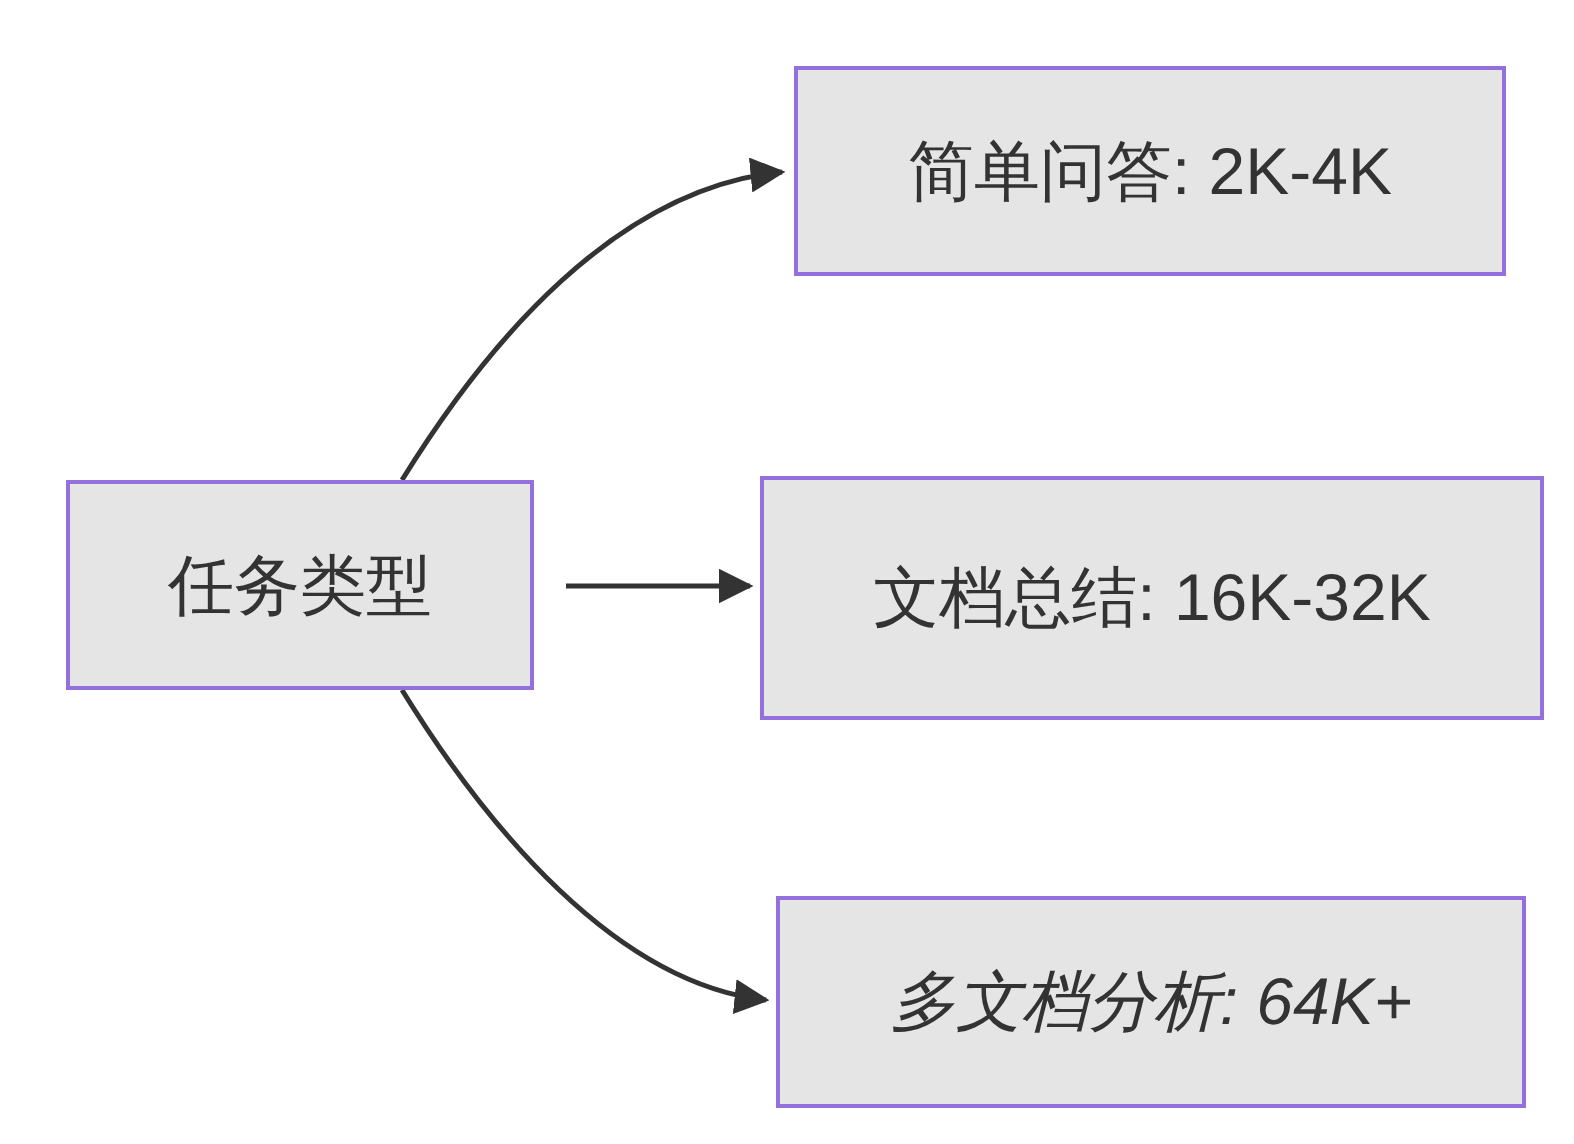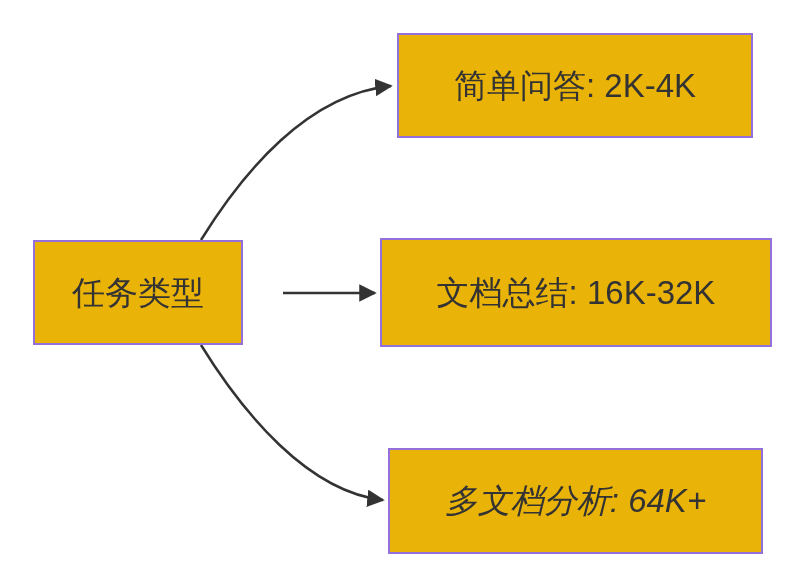--- a/index.html
+++ b/index.html
@@ -21,34 +21,34 @@
     position: absolute;
     left: 0;
     top: 0;
     width: 787px;
     height: 572px;
     pointer-events: none;
   }
   .node {
     position: absolute;
     box-sizing: border-box;
-    background: #eab308;
+    background: #e5e5e5;
     border: 2px solid #9370DB;
     display: flex;
     align-items: center;
     justify-content: center;
     color: #333333;
     font-size: 33px;
     line-height: 1.2;
     white-space: nowrap;
     text-align: center;
   }
-  .node-root   { left: 33px;  top: 240px; width: 210px; height: 105px; }
+  .node-root   { left: 33px;  top: 240px; width: 234px; height: 105px; }
   .node-qa     { left: 397px; top: 33px;  width: 356px; height: 105px; }
-  .node-doc    { left: 380px; top: 238px; width: 392px; height: 109px; }
+  .node-doc    { left: 380px; top: 238px; width: 392px; height: 122px; }
   .node-multi  { left: 388px; top: 448px; width: 375px; height: 106px; font-style: italic; }
 </style>
 </head>
 <body>
 
 <div class="canvas">
 
   <svg class="edge-layer" viewBox="0 0 787 572" width="787" height="572" xmlns="http://www.w3.org/2000/svg">
     <defs>
       <marker id="arrowhead" viewBox="0 0 10 10" refX="9" refY="5" markerWidth="7" markerHeight="7" orient="auto">

